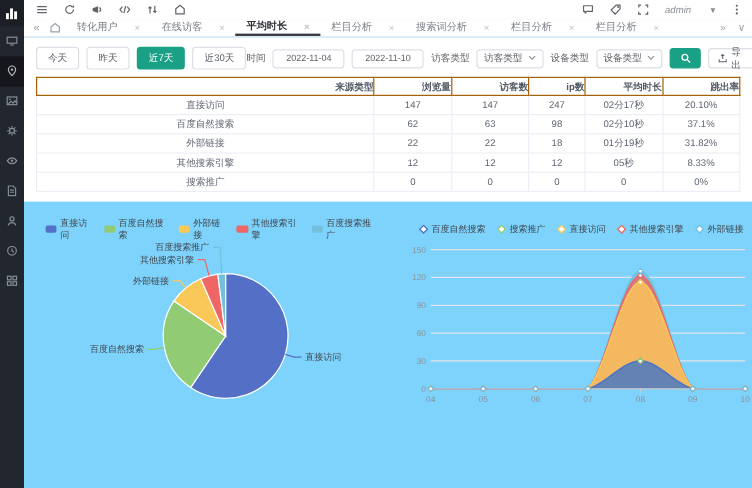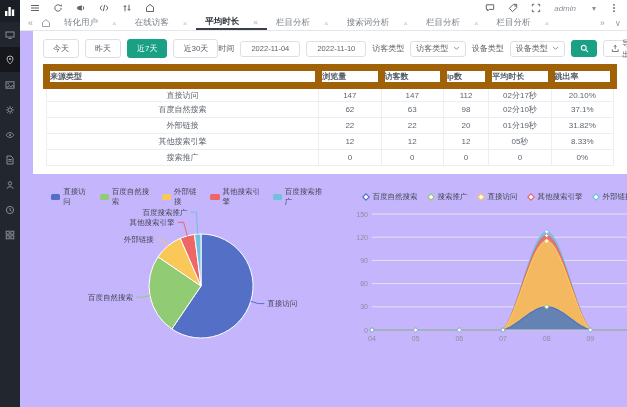--- a/index.html
+++ b/index.html
@@ -24,41 +24,41 @@
 
   .tabbar { height:15px; background:#fff; border-bottom:1px solid #e4e7ed; box-shadow:0 1px 2px rgba(0,0,0,.06);
     display:flex; align-items:stretch; padding:0 6px 0 4px; font-size:8.5px; color:#7a7f87; }
   .tab-nav { display:flex; align-items:center; padding:0 4px; cursor:pointer; color:#9aa0a8; font-size:9px; }
   .tab { display:flex; align-items:center; gap:14px; padding:0 9px; cursor:pointer; white-space:nowrap; }
   .tab .x { color:#c0c4cc; font-size:8px; }
   .tab.active { color:#2f3338; font-weight:bold; border-bottom:2px solid #3b4048; }
   .tab-right { margin-left:auto; display:flex; align-items:center; gap:10px; color:#9aa0a8; }
 
   
-  .content { flex:1; background:#c4b5fd; overflow:hidden;padding-left:13px; }
+  .content { flex:1; background:#7dd3fc; overflow:hidden; }
   .card-top { background:#fff; padding:5px 8px 8px; }
 
   .filterbar { display:flex; align-items:center; justify-content:space-between; padding:3px 2px 6px; }
   .quick-group { display:flex; gap:6px; }
   .btn { font-size:8px; color:#5a5f66; background:#fff; border:1px solid #dcdfe6; border-radius:3px;
     padding:3px 9px; cursor:pointer; white-space:nowrap; }
   .btn.active { background:#1aa084; border-color:#1aa084; color:#fff;text-align:right; }
   .right-group { display:flex; align-items:center; gap:6px; }
   .f-label { font-size:8px; color:#606266; white-space:nowrap; }
   .date-input { width:60px; height:16px; border:1px solid #dcdfe6; border-radius:3px; font-size:7.5px;
     color:#606266; text-align:center; background:#fff; }
   .select { width:58px; height:16px; border:1px solid #dcdfe6; border-radius:3px; background:#fff;
     display:flex; align-items:center; justify-content:space-between; padding:0 5px; font-size:8px; color:#606266; cursor:pointer; }
   .btn-search { width:27px; height:17px; background:#1aa084; border:1px solid #1aa084; border-radius:3px;
     display:flex; align-items:center; justify-content:center; cursor:pointer; }
   .btn-export { height:17px; display:flex; align-items:center; gap:3px; font-size:8px; color:#5a5f66;
     border:1px solid #dcdfe6; border-radius:3px; background:#fff; padding:0 7px; cursor:pointer; }
 
   table.data { width:calc(100% - 4px); margin:0 2px; border-collapse:collapse; font-size:8px; color:#5f6570; }
-  table.data th { font-weight:bold; color:#515a66; border:7px solid #a16207; height:15px; text-align:left; background:#fff; }
+  table.data th { font-weight:bold; color:#515a66; border:1px solid #a16207; height:15px; text-align:right; background:#fff; }
   table.data td { border:1px solid #ebeef5; height:16px; text-align:center; background:#fff; }
 
   .charts { display:flex; padding:16px 22px 0 18px; gap:26px; }
   .chart-panel { flex:1; display:flex; flex-direction:column; align-items:center; }
   .legend { display:flex; align-items:center; justify-content:center; gap:9px; height:14px; margin-bottom:2px; }
   .lg-item { display:flex; align-items:center; gap:3px; font-size:7.5px; color:#42464d; cursor:pointer; }
   .lg-swatch { width:10px; height:6px; border-radius:1.5px; }
   svg.chart { display:block; }
 </style>
 </head>
@@ -300,37 +300,37 @@
                 <th style="width: 8%;">ip数</th>
                 <th style="width: 11%;">平均时长</th>
                 <th style="width: 11%;">跳出率</th>
               </tr>
             </thead>
           <tbody id="table-body">
               <tr>
                 <td>直接访问</td>
                 <td>147</td>
                 <td>147</td>
-                <td>112</td>
+                <td>247</td>
                 <td>02分17秒</td>
                 <td>20.10%</td>
               </tr>
               <tr>
                 <td>百度自然搜索</td>
                 <td>62</td>
                 <td>63</td>
                 <td>98</td>
                 <td>02分10秒</td>
                 <td>37.1%</td>
               </tr>
               <tr>
                 <td>外部链接</td>
                 <td>22</td>
                 <td>22</td>
-                <td>20</td>
+                <td>18</td>
                 <td>01分19秒</td>
                 <td>31.82%</td>
               </tr>
               <tr>
                 <td>其他搜索引擎</td>
                 <td>12</td>
                 <td>12</td>
                 <td>12</td>
                 <td>05秒</td>
                 <td>8.33%</td>

